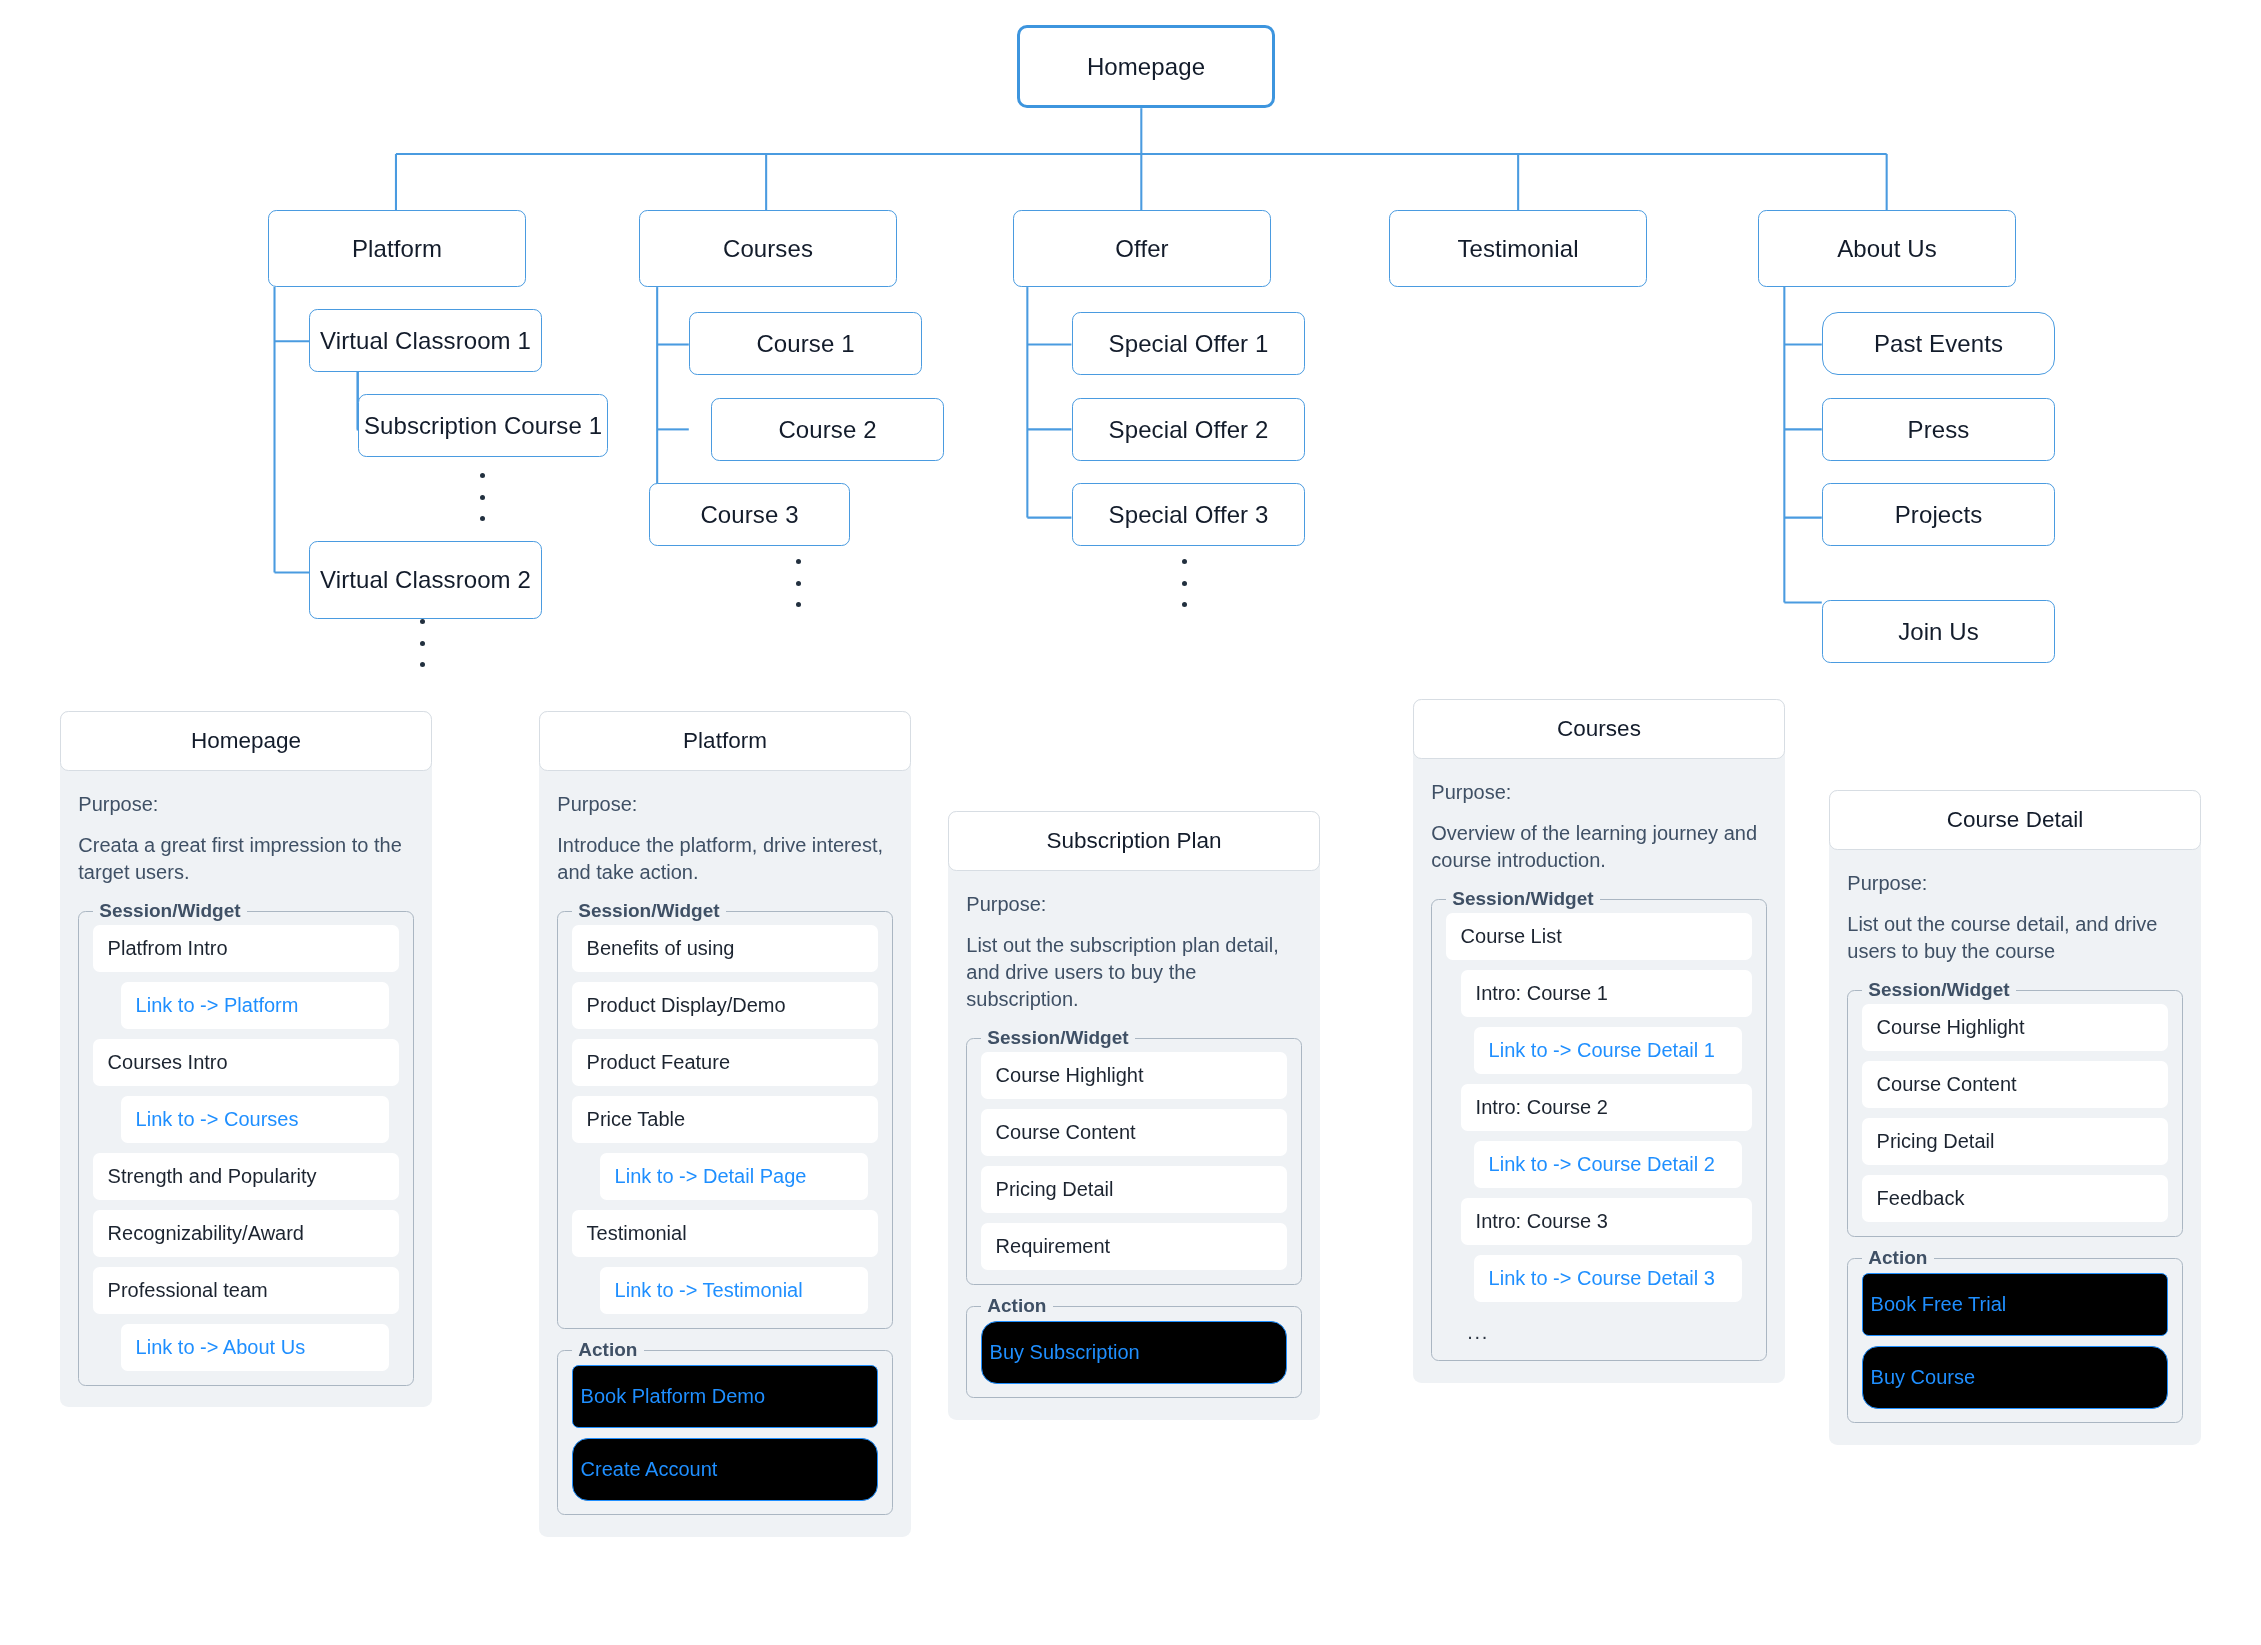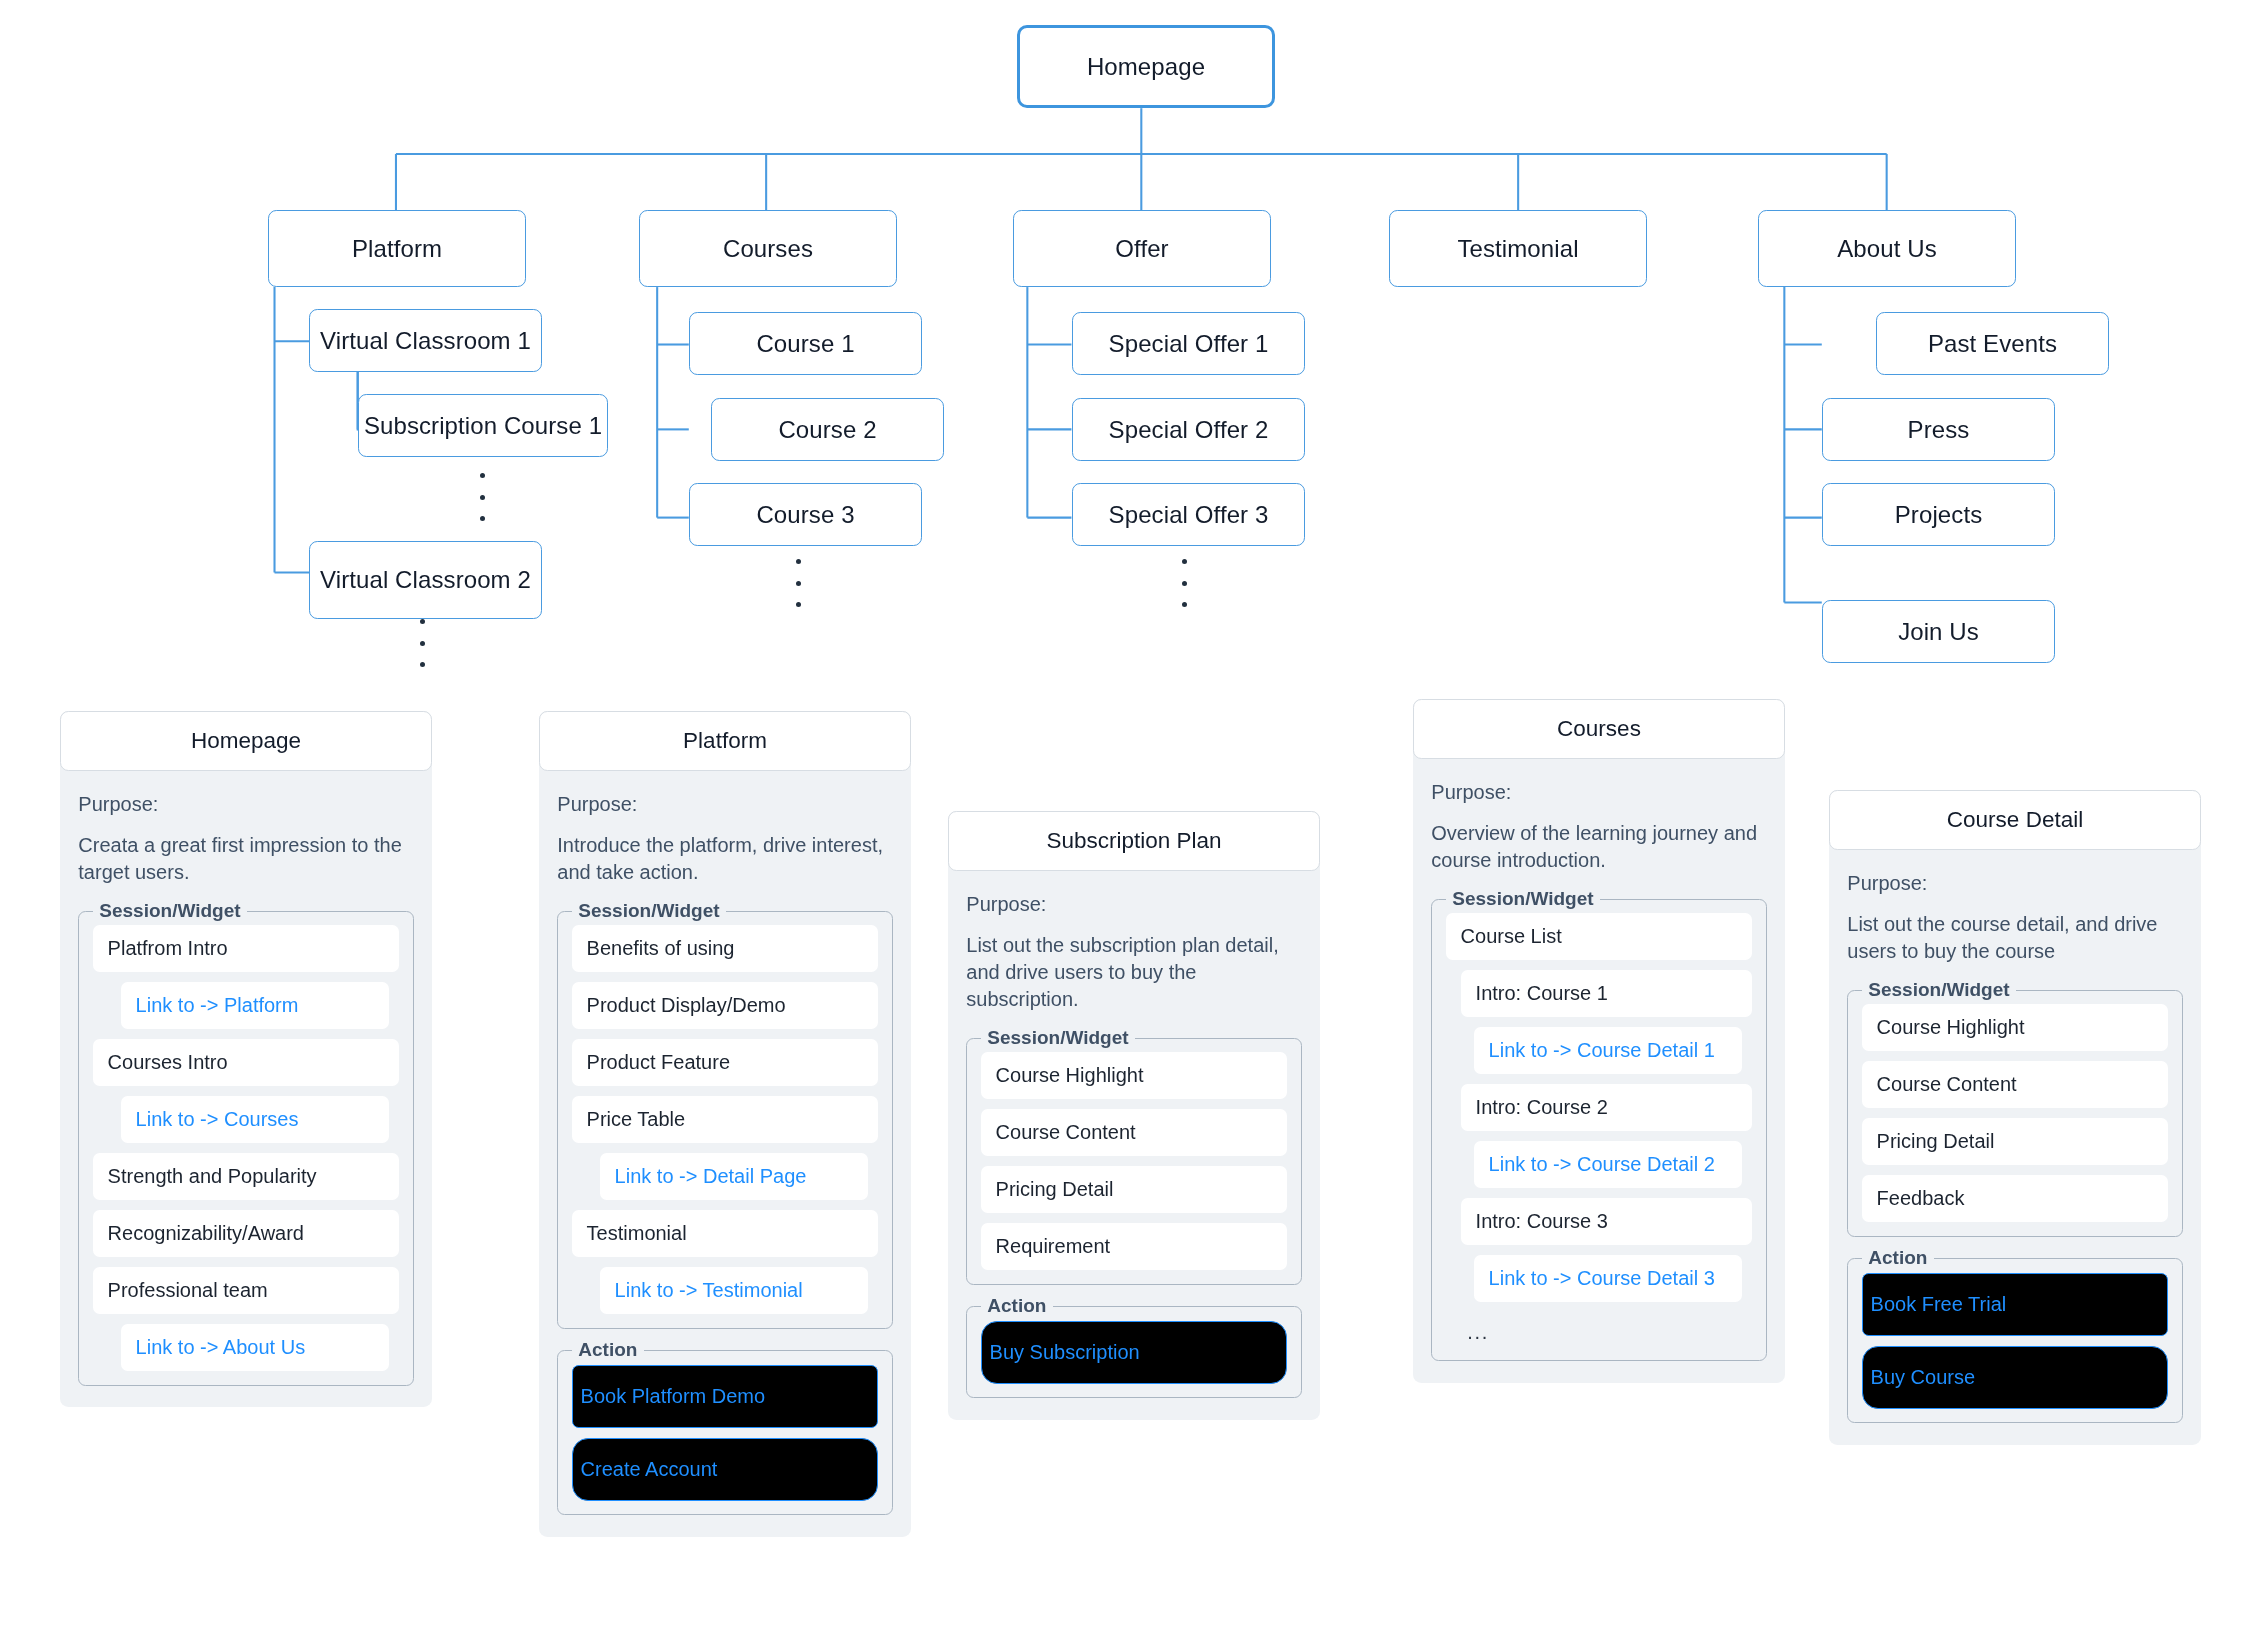--- a/index.html
+++ b/index.html
@@ -209,21 +209,21 @@
         <span></span>
         <span></span>
     </div>
 
     <div class="node" style="left:689px; top:312px; width:233px; height:63px;">
       <span>Course 1</span>
     </div>
     <div class="node" style="left:689px; top:398px; width:233px; height:63px;margin-left:22px;">
       <span>Course 2</span>
     </div>
-    <div class="node" style="left:689px; top:483px; width:233px; height:63px;">
+    <div class="node" style="left:649px; top:483px; width:201px; height:63px;">
       <span>Course 3</span>
     </div>
     <div class="dots-v" style="left:795px; top:559px; width:6.7px; height:48px;">
       <span></span>
         <span></span>
         <span></span>
     </div>
 
     <div class="node" style="left:1072px; top:312px; width:233px; height:63px;">
       <span>Special Offer 1</span>
@@ -233,21 +233,21 @@
     </div>
     <div class="node" style="left:1072px; top:483px; width:233px; height:63px;">
       <span>Special Offer 3</span>
     </div>
     <div class="dots-v" style="left:1181px; top:559px; width:6.7px; height:48px;">
       <span></span>
         <span></span>
         <span></span>
     </div>
 
-    <div class="node" style="left:1876px; top:312px; width:233px; height:63px;">
+    <div class="node" style="left:1822px; top:312px; width:233px; height:63px;border-radius:16px;">
       <span>Past Events</span>
     </div>
     <div class="node" style="left:1822px; top:398px; width:233px; height:63px;">
       <span>Press</span>
     </div>
     <div class="node" style="left:1822px; top:483px; width:233px; height:63px;">
       <span>Projects</span>
     </div>
     <div class="node" style="left:1822px; top:600px; width:233px; height:63px;">
       <span>Join Us</span>

